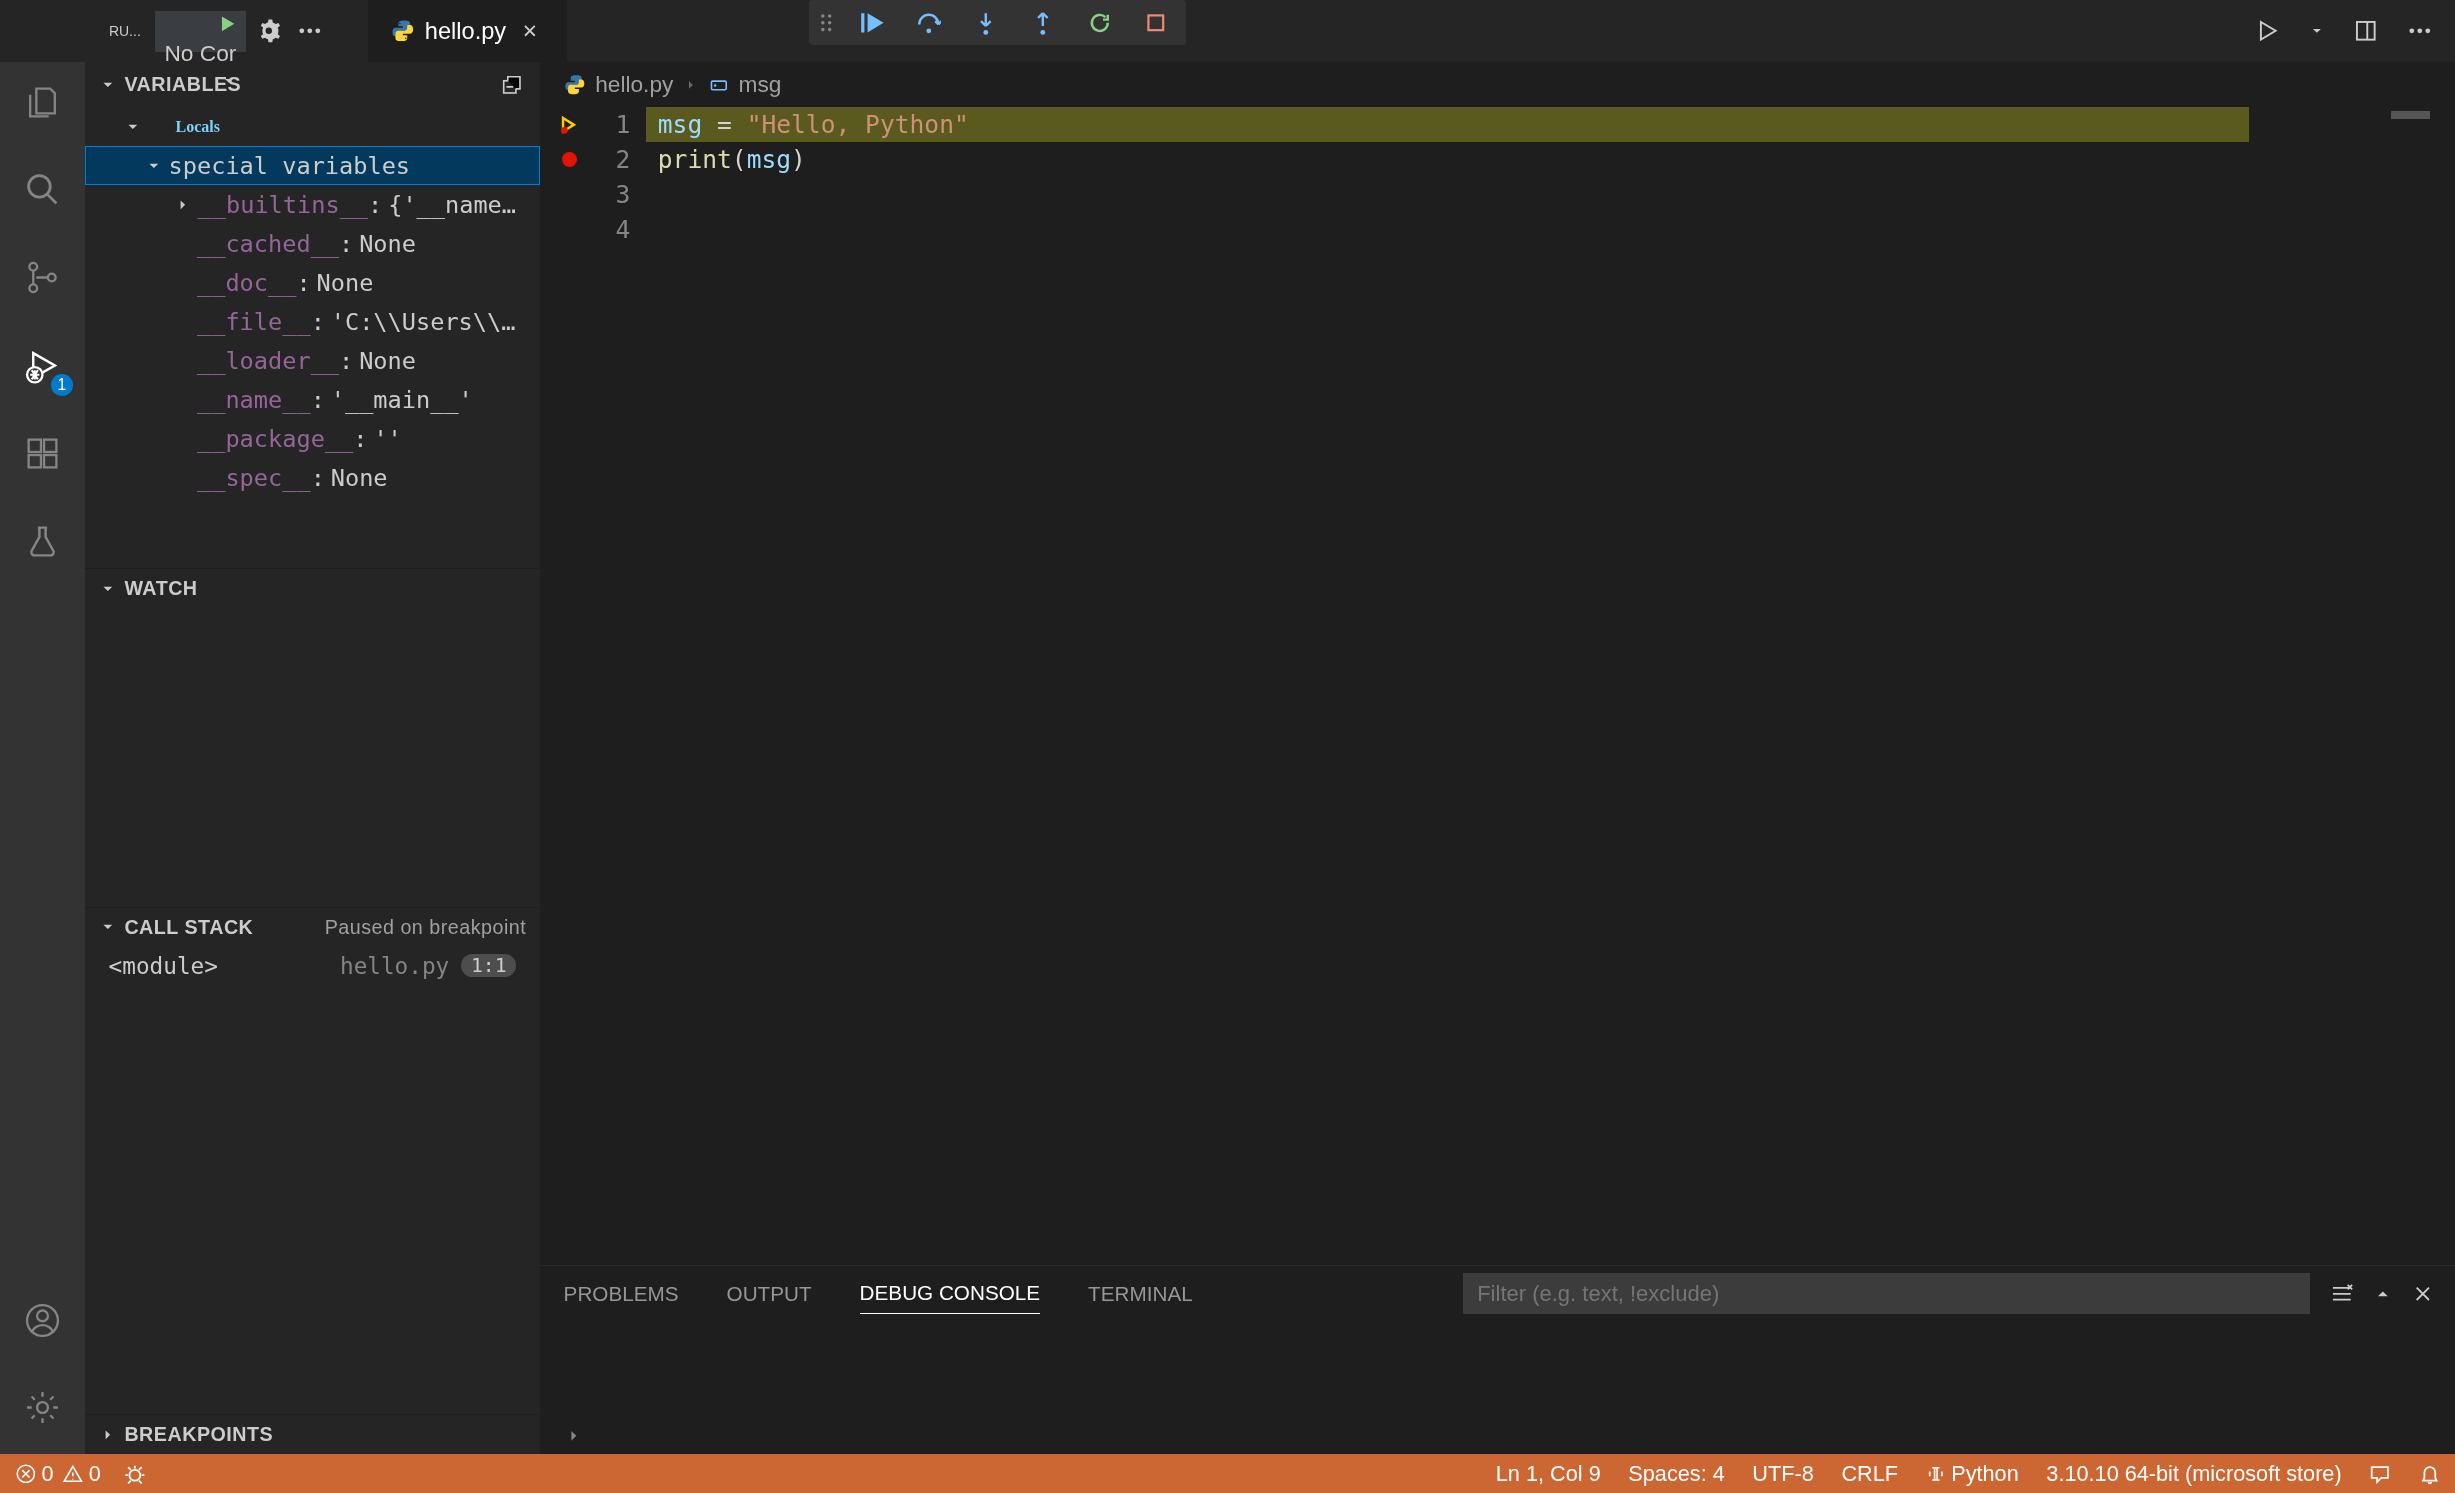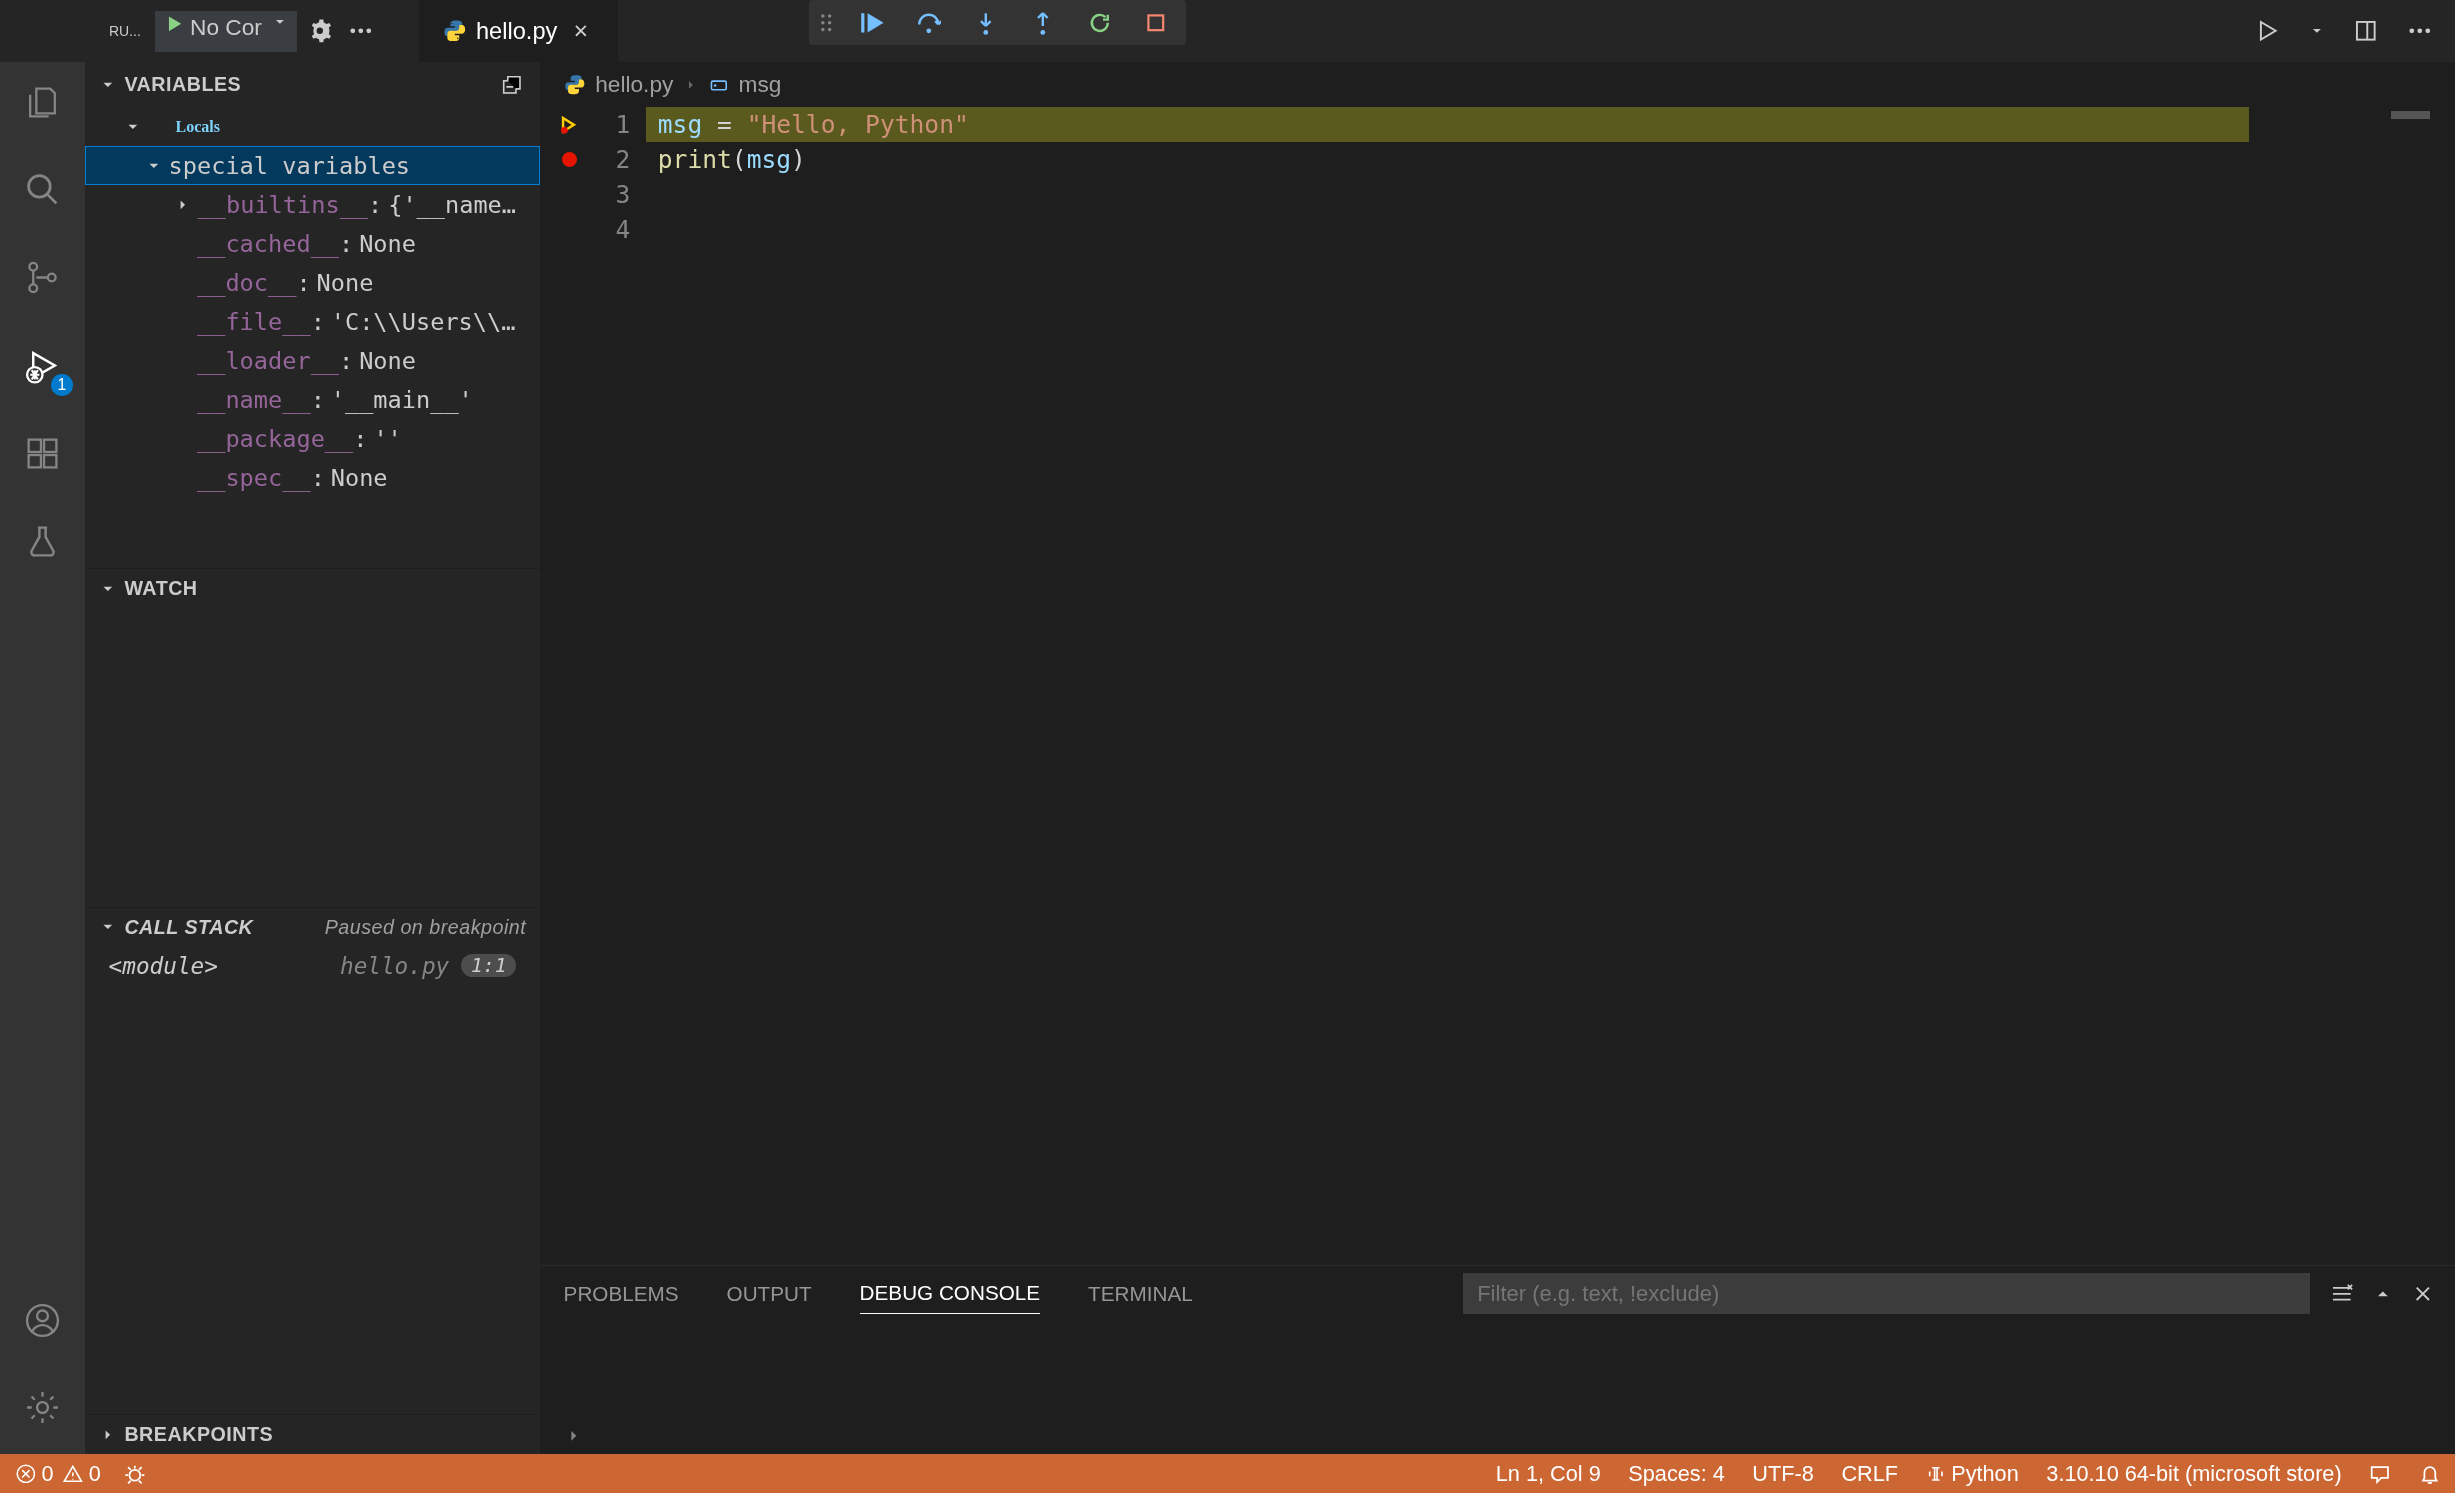--- a/index.html
+++ b/index.html
@@ -12,21 +12,21 @@
   overflow: hidden;
   font-size: 21.7px;
   transform-origin: 0 0;
 }
 .root { display: flex; flex-direction: column; height: 100%; }
 
 
 .titlebar { height: 62px; background: #252526; display: flex; align-items: center; position: relative; }
 .titlebar-left { display: flex; align-items: center; margin-left: 99px; gap: 3.9px; }
 .run-label { color: #ccc; font-size: 14px; font-weight: 400; padding: 0 9.9px; overflow: hidden; white-space: nowrap; text-overflow: ellipsis; max-width: 59px; }
-.config-select { display: inline-flex; align-items: flex-start; background: #3a3d41; padding: 3.9px 9.9px; border-radius: 0; gap: 5.9px; height: 41px; }
+.config-select { display: inline-flex; align-items: flex-end; background: #3a3d41; padding: 3.9px 9.9px; border-radius: 0; gap: 5.9px; height: 41px; flex-direction: column; }
 .config-select .play { color: #89d185; }
 .config-select .txt { color: #ccc; font-size: 22.7px; white-space: nowrap; }
 .config-select .chev { color: #ccc; margin-left: 3.9px; }
 .gear-btn { padding: 5.9px; color: #ccc; }
 .dots-btn { padding: 5.9px; color: #ccc; }
 
 .tab-strip { display: flex; align-items: center; margin-left: 39px; height: 100%; }
 .tab-editor { display: flex; align-items: center; gap: 9.9px; background: #1e1e1e; height: 100%; padding: 0 23.6px; }
 .tab-editor .fname { color: #fff; font-size: 23.6px; }
 .tab-editor .close-x { color: #ccc; padding: 3.9px; }
@@ -58,21 +58,21 @@
 .activitybar .bottom { margin-top: auto; margin-bottom: 19.7px; display: flex; flex-direction: column; gap: 35px; align-items: center; }
 
 
 .sidebar { width: 455px; background: #252526; display: flex; flex-direction: column; font-size: 21.7px; }
 .section-hdr { display: flex; align-items: center; padding: 7.9px 13.8px; gap: 7.9px; color: #ccc; font-weight: 700; font-size: 19.7px; letter-spacing: 0.5px; cursor: pointer; }
 .section-hdr .chev { color: #ccc; }
 .section-hdr .act { margin-left: auto; color: #ccc; padding: 3.9px; }
 .section-hdr .sub { font-weight: 400; color: #a0a0a0; font-size: 19.7px; margin-left: auto; }
 .vars-section { flex: 1.5; overflow: hidden; }
 .watch-section { flex: 1; border-top: 1px solid #1e1e1e; }
-.call-section { flex: 1.5; border-top: 1px solid #1e1e1e; font-style: italic; }
+.call-section { flex: 1.5; border-top: 1px solid #1e1e1e; }
 .bp-section { border-top: 1px solid #1e1e1e; }
 
 .tree { font-family: Consolas, monospace; font-size: 23.6px; }
 .tree-row { display: flex; align-items: center; height: 39px; padding-left: 21.7px; white-space: nowrap; overflow: hidden; cursor: pointer; }
 .tree-row.indent1 { padding-left: 39px; }
 .tree-row.indent2 { padding-left: 59px; text-align: right; }
 .tree-row.indent3 { padding-left: 89px; }
 .tree-row.selected { background: #04395e; border: 1px solid #007fd4; }
 .tree-row .chev { width: 23.6px; color: #ccc; }
 .tree-row .scope { font-family: "Segoe UI"; font-size: 16px; font-weight: 600; color: #7dd3fc; margin-left: 28px; }

